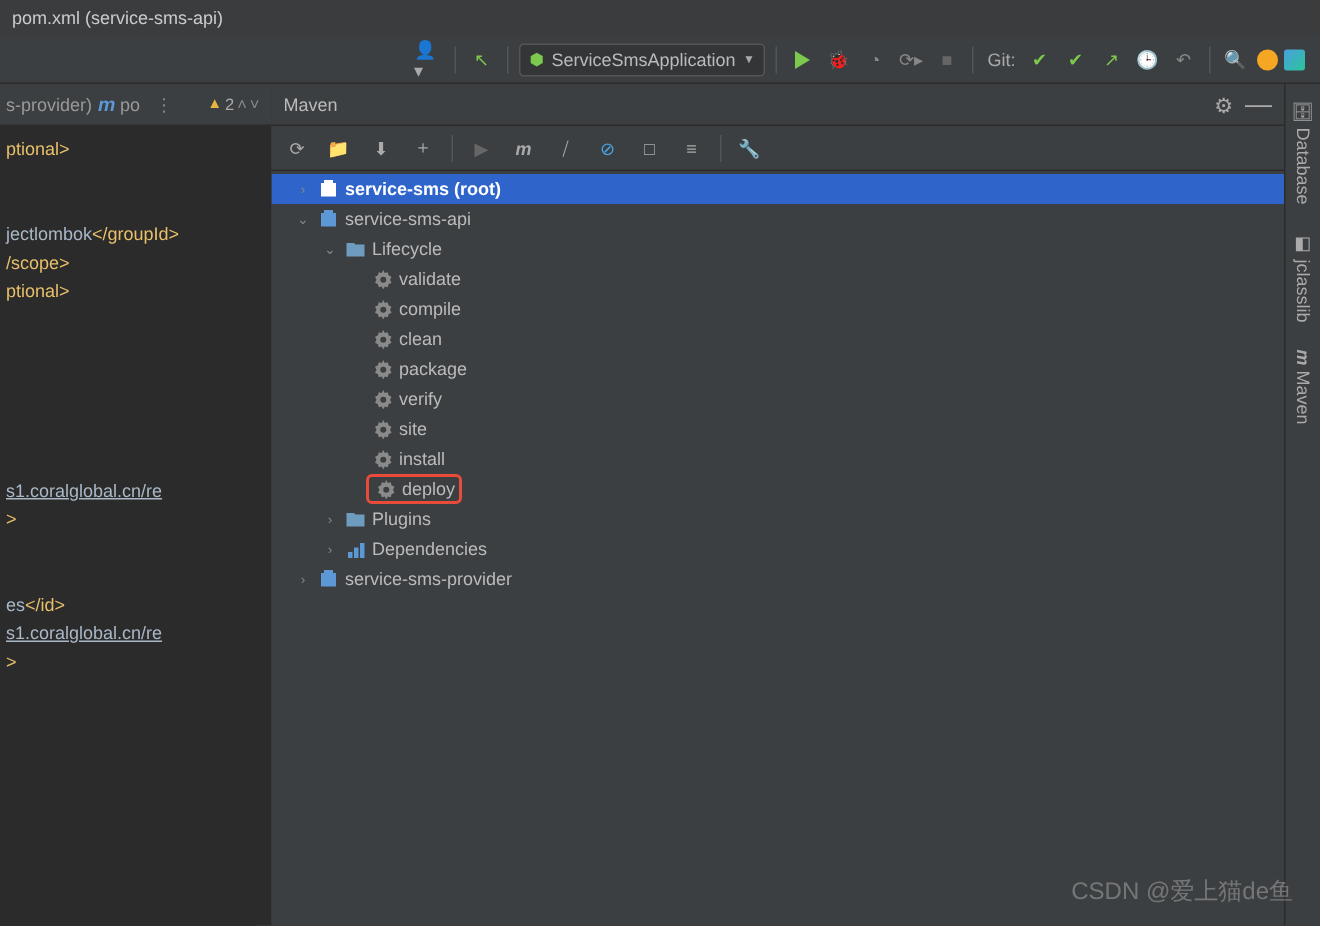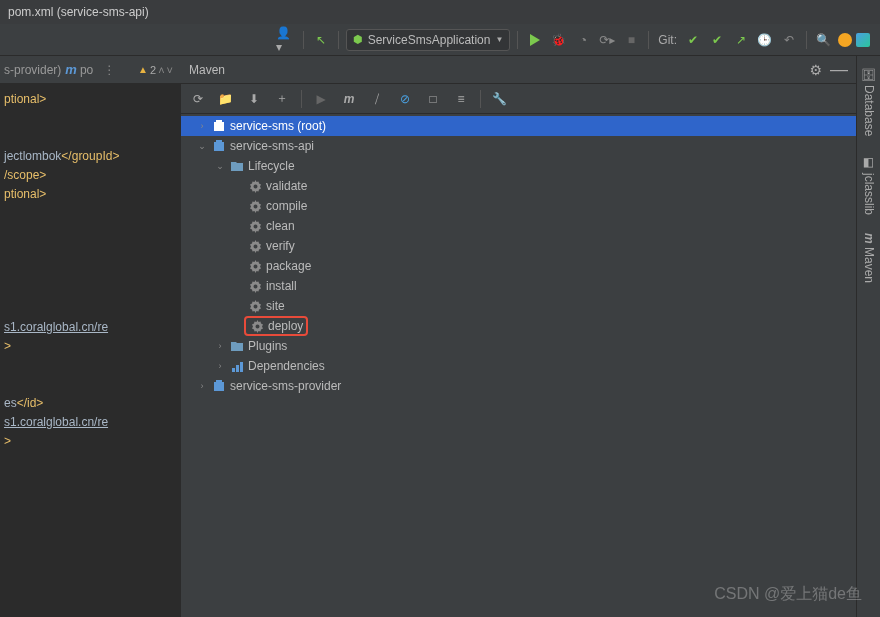--- a/index.html
+++ b/index.html
@@ -167,21 +167,21 @@
     </div>
     <div class="tree" id="maven-tree">
         <div class="tree-row selected">
           <span class="indent" style="width:8px"></span>
           <span class="expander">›</span>
           <span class="node-icon m-module">
             <svg width="14" height="14">
               <path d="M2 3h10v9H2z M4 1h6v2H4z" fill="#5c98d6"></path>
             </svg>
           </span>
-          <span style="font-weight:normal;">service-sms (root)</span>
+          <span style="font-weight:bold;">service-sms (root)</span>
         </div>
         <div class="tree-row">
           <span class="indent" style="width:8px"></span>
           <span class="expander">⌄</span>
           <span class="node-icon m-module">
             <svg width="14" height="14">
               <path d="M2 3h10v9H2z M4 1h6v2H4z" fill="#5c98d6"></path>
             </svg>
           </span>
           <span style="">service-sms-api</span>
@@ -227,51 +227,51 @@
           <span style="">clean</span>
         </div>
         <div class="tree-row">
           <span class="indent" style="width:44px"></span>
           <span class="expander"></span>
           <span class="node-icon gear-gray">
             <svg width="13" height="13">
               <path d="M6.5 0l1 2 2-.5.5 2 2 1-1 2 1 2-2 1-.5 2-2-.5-1 2-1-2-2 .5-.5-2-2-1 1-2-1-2 2-1 .5-2 2 .5z M6.5 4.5a2 2 0 100 4 2 2 0 000-4z" fill="#8a8a8a"></path>
             </svg>
           </span>
+          <span style="">package</span>
+        </div>
+        <div class="tree-row">
+          <span class="indent" style="width:44px"></span>
+          <span class="expander"></span>
+          <span class="node-icon gear-gray">
+            <svg width="13" height="13">
+              <path d="M6.5 0l1 2 2-.5.5 2 2 1-1 2 1 2-2 1-.5 2-2-.5-1 2-1-2-2 .5-.5-2-2-1 1-2-1-2 2-1 .5-2 2 .5z M6.5 4.5a2 2 0 100 4 2 2 0 000-4z" fill="#8a8a8a"></path>
+            </svg>
+          </span>
           <span style="">verify</span>
         </div>
         <div class="tree-row">
           <span class="indent" style="width:44px"></span>
           <span class="expander"></span>
           <span class="node-icon gear-gray">
             <svg width="13" height="13">
               <path d="M6.5 0l1 2 2-.5.5 2 2 1-1 2 1 2-2 1-.5 2-2-.5-1 2-1-2-2 .5-.5-2-2-1 1-2-1-2 2-1 .5-2 2 .5z M6.5 4.5a2 2 0 100 4 2 2 0 000-4z" fill="#8a8a8a"></path>
             </svg>
           </span>
-          <span style="">package</span>
+          <span style="">site</span>
         </div>
         <div class="tree-row">
           <span class="indent" style="width:44px"></span>
           <span class="expander"></span>
           <span class="node-icon gear-gray">
             <svg width="13" height="13">
               <path d="M6.5 0l1 2 2-.5.5 2 2 1-1 2 1 2-2 1-.5 2-2-.5-1 2-1-2-2 .5-.5-2-2-1 1-2-1-2 2-1 .5-2 2 .5z M6.5 4.5a2 2 0 100 4 2 2 0 000-4z" fill="#8a8a8a"></path>
             </svg>
           </span>
           <span style="">install</span>
-        </div>
-        <div class="tree-row">
-          <span class="indent" style="width:44px"></span>
-          <span class="expander"></span>
-          <span class="node-icon gear-gray">
-            <svg width="13" height="13">
-              <path d="M6.5 0l1 2 2-.5.5 2 2 1-1 2 1 2-2 1-.5 2-2-.5-1 2-1-2-2 .5-.5-2-2-1 1-2-1-2 2-1 .5-2 2 .5z M6.5 4.5a2 2 0 100 4 2 2 0 000-4z" fill="#8a8a8a"></path>
-            </svg>
-          </span>
-          <span style="">site</span>
         </div>
         <div class="tree-row">
           <span class="indent" style="width:44px"></span>
           <span class="expander"></span>
           <span class="highlight-box">
             <span class="node-icon gear-gray">
               <svg width="13" height="13">
                 <path d="M6.5 0l1 2 2-.5.5 2 2 1-1 2 1 2-2 1-.5 2-2-.5-1 2-1-2-2 .5-.5-2-2-1 1-2-1-2 2-1 .5-2 2 .5z M6.5 4.5a2 2 0 100 4 2 2 0 000-4z" fill="#8a8a8a"></path>
               </svg>
             </span>

